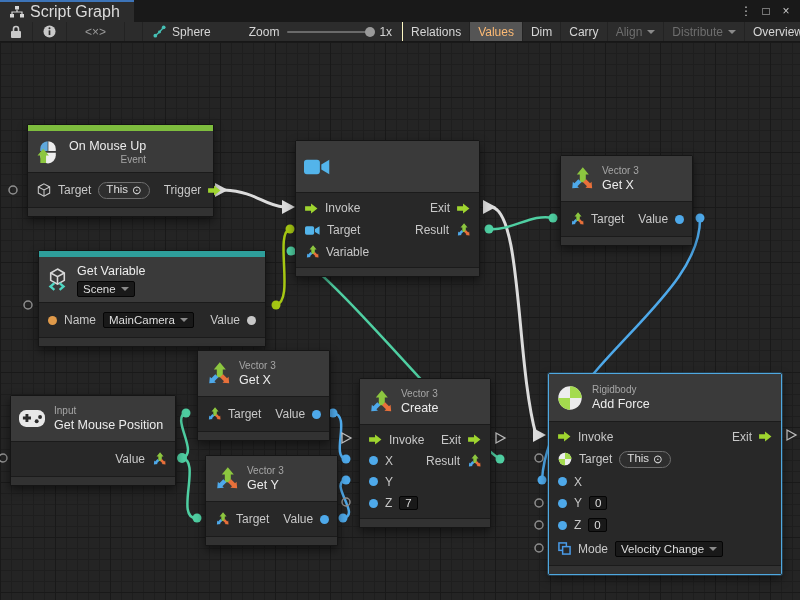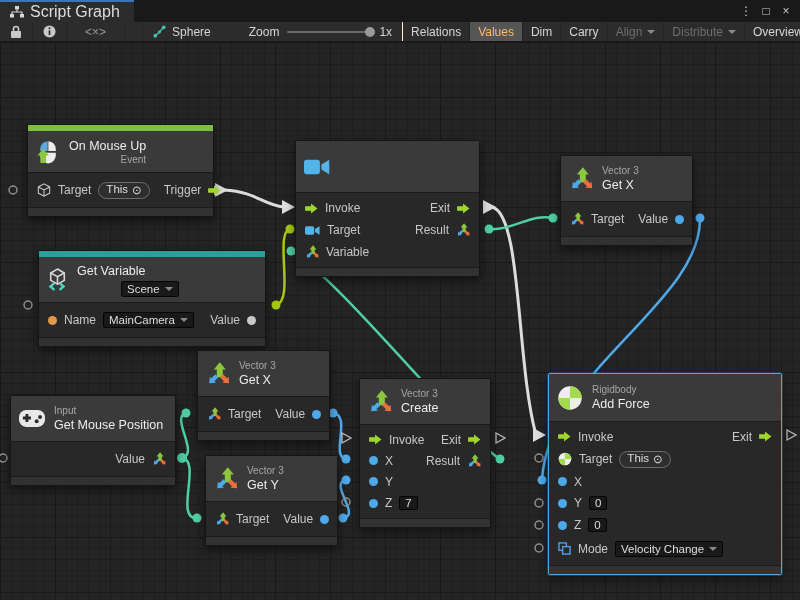--- a/index.html
+++ b/index.html
@@ -309,21 +309,21 @@
     </div>
 
     <div class="node" style="left:38px; top:208px; width:228px;">
       <div class="colorbar" style="background:#2e9e9b;"></div>
       <div class="node-header" style="height:46px;">
         <svg class="icon" width="21" height="23">
             <use href="#sym-unityvar"></use>
           </svg>
         <div class="titles">
           <span class="title">Get Variable</span>
-          <span class="chip" style="margin-top:2px; align-self:flex-start;margin-left:44px;">
+          <span class="chip" style="margin-top:2px; align-self:flex-start;">
               <span>Scene</span>
               <span class="caret-down" style="margin-left:0;"></span>
             </span>
         </div>
       </div>
       <div class="ports">
         <div class="prow lg">
           <span class="pdot orange"></span>
           <span>Name</span>
           <span class="chip">

